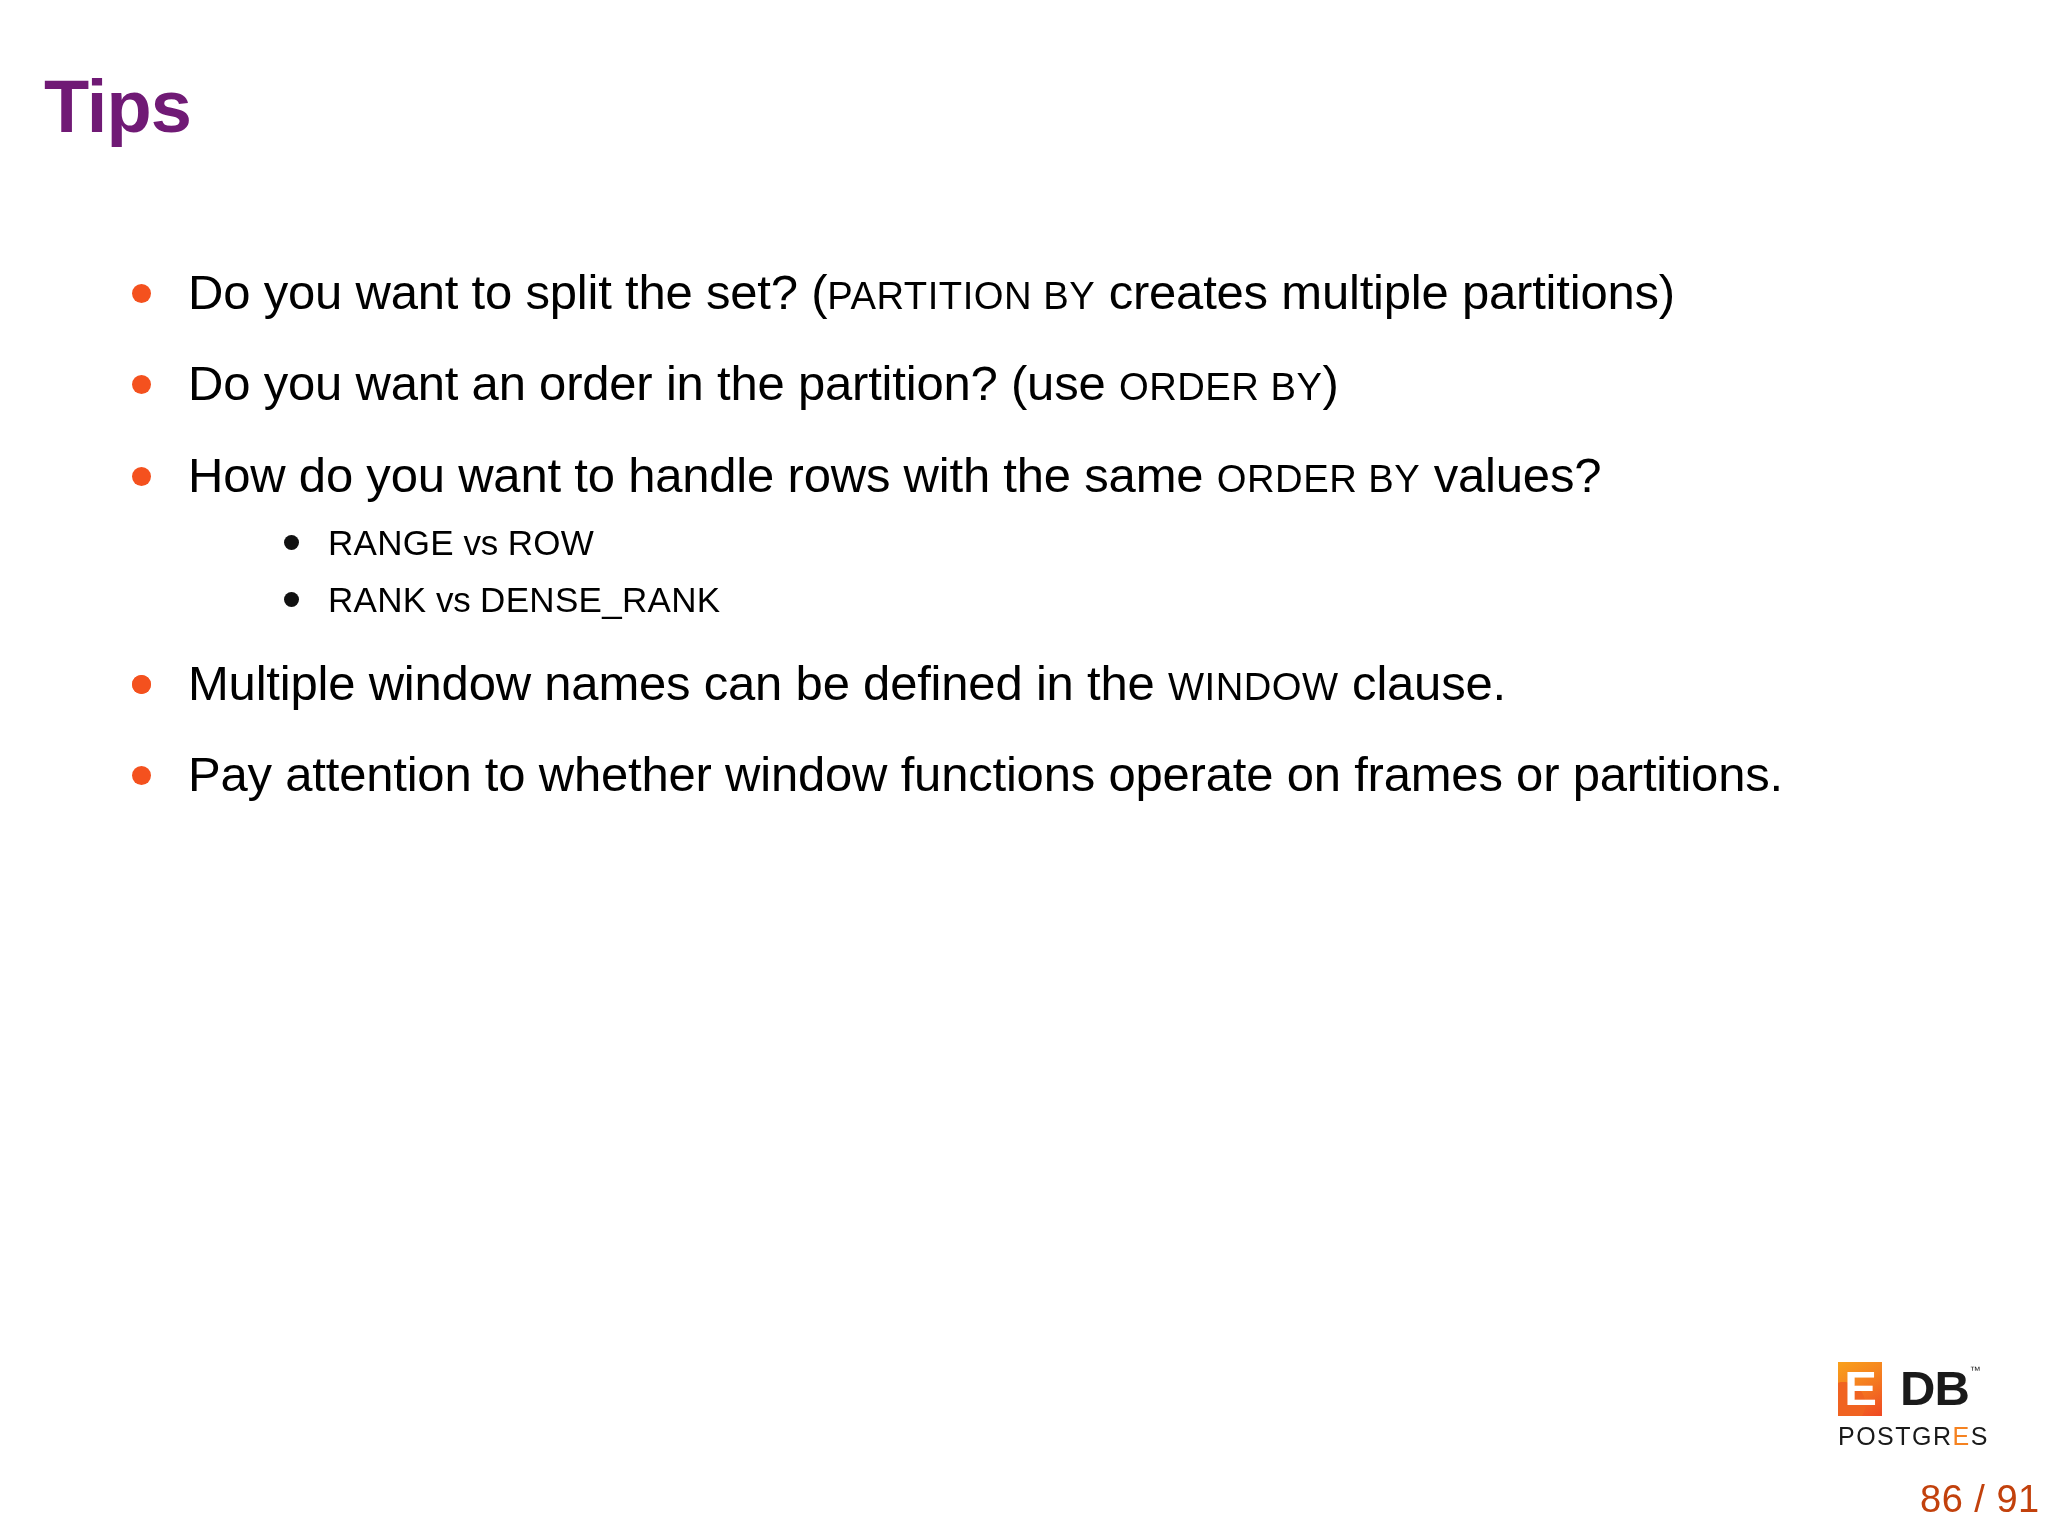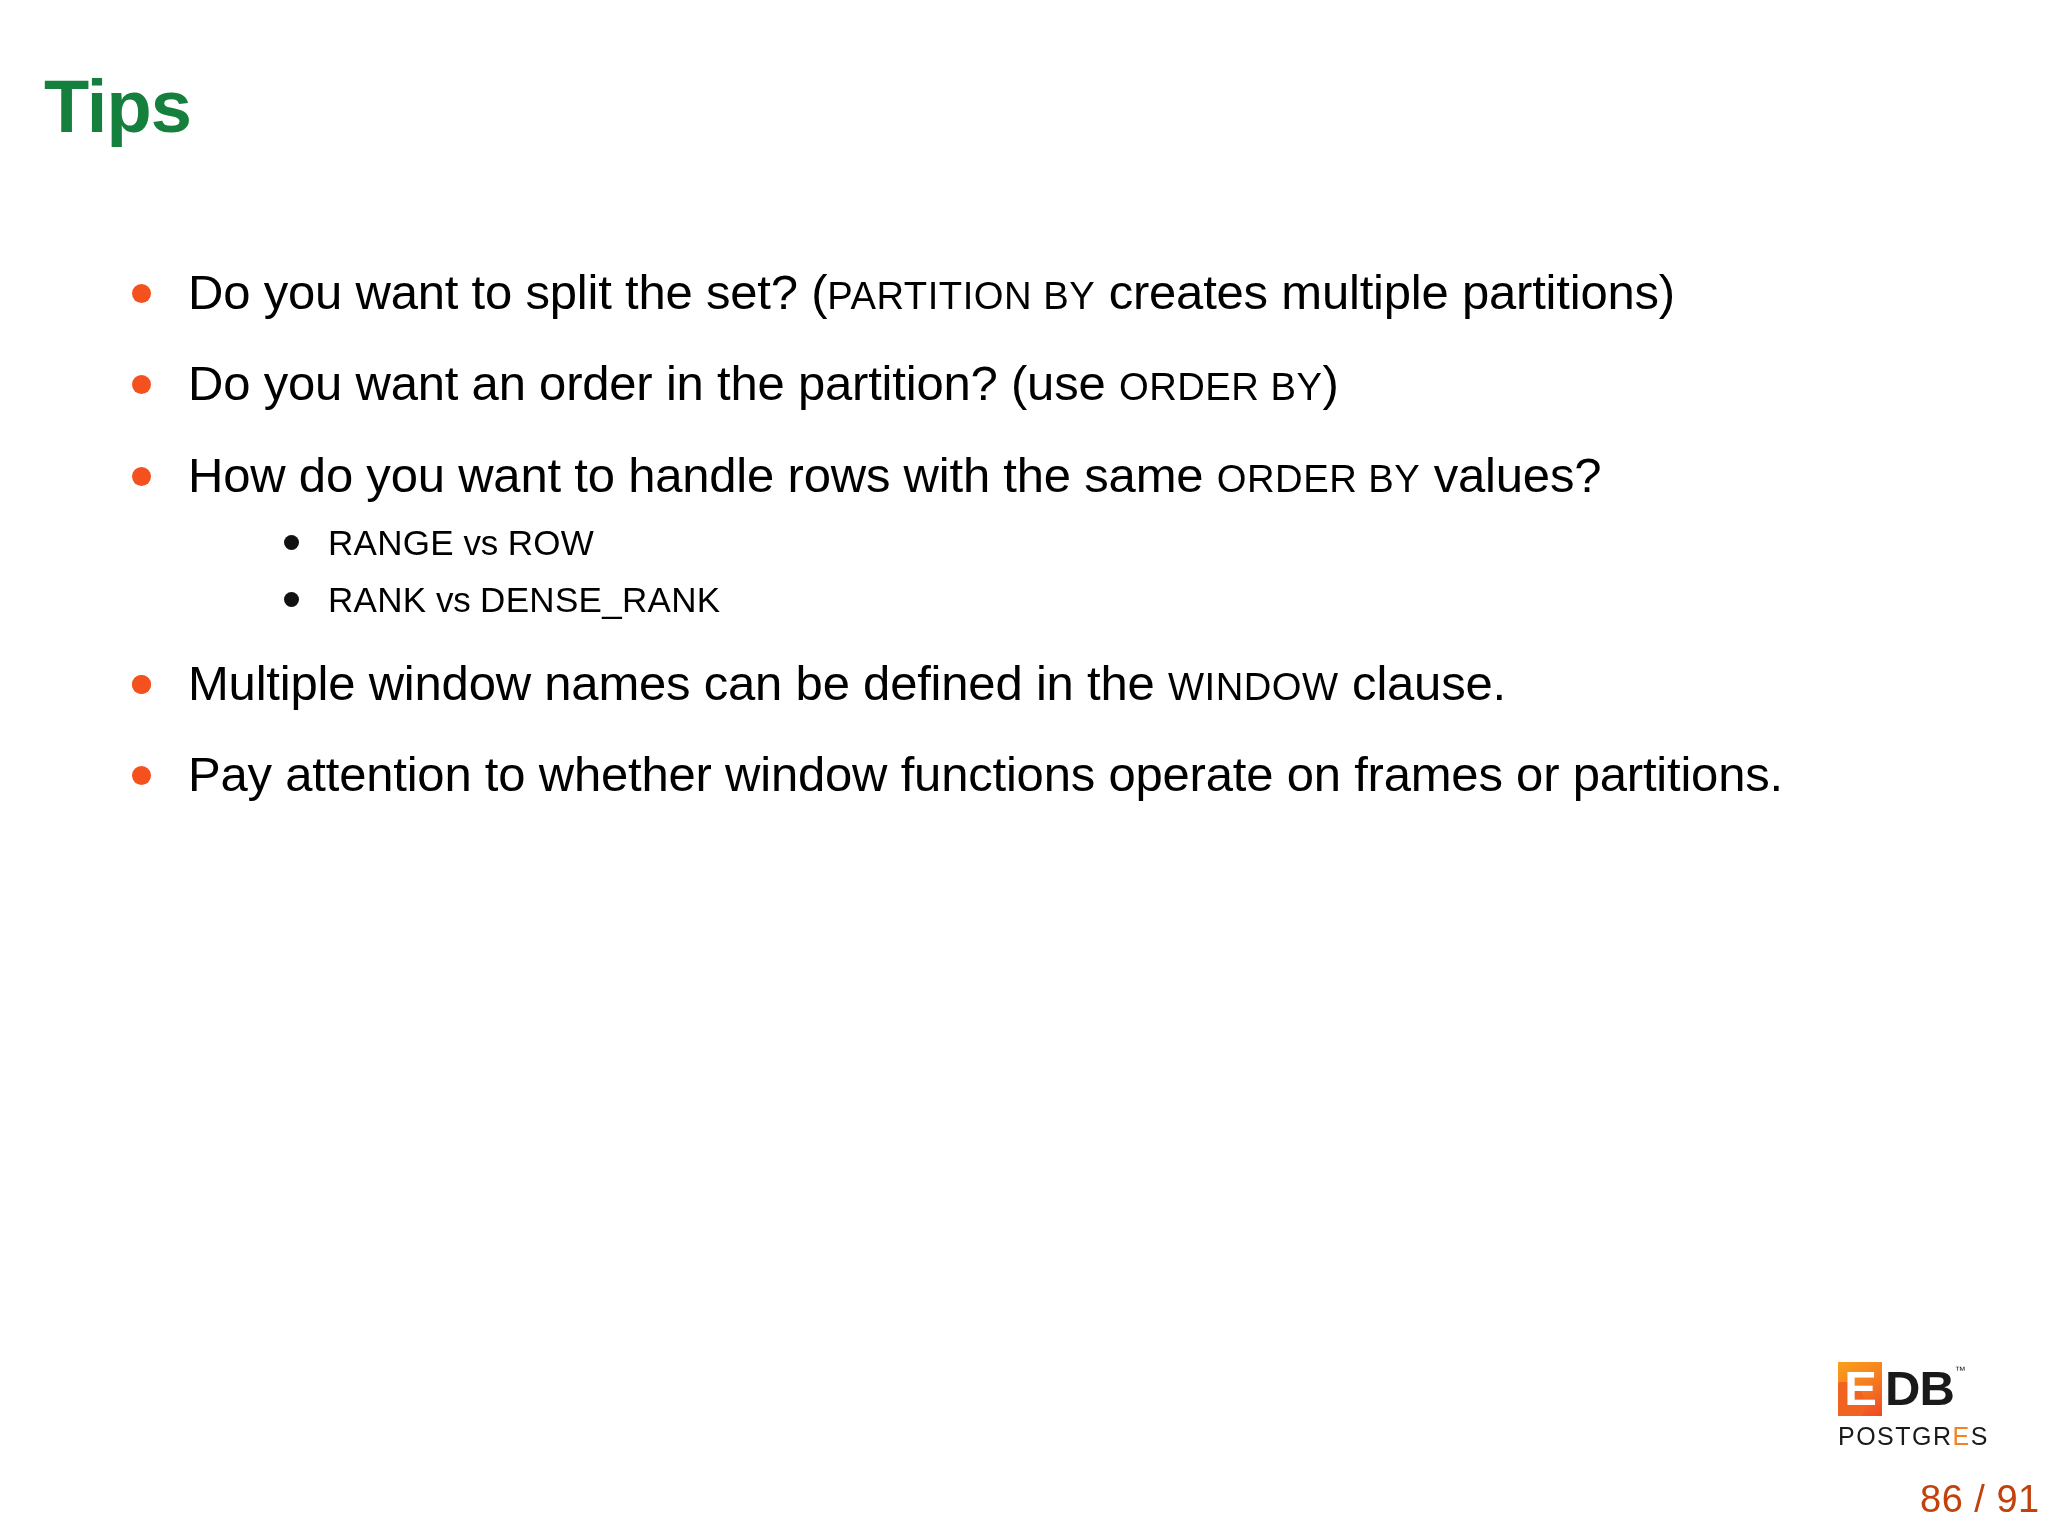--- a/index.html
+++ b/index.html
@@ -23,21 +23,21 @@
   }
 
   
   .slide-title {
     position: absolute;
     left: 44px;
     top: 18px;
     font-size: 74px;
     font-weight: bold;
     letter-spacing: -1px;
-    color: #15803d;
+    color: #701a75;
     line-height: 1.05;
   }
 
   
   .body-list {
     position: absolute;
     left: 110px;
     top: 262px;
     width: 1800px;
   }
@@ -124,21 +124,21 @@
     line-height: 52px;
     text-align: center;
     letter-spacing: -1px;
   }
   .logo-db {
     font-weight: bold;
     font-size: 49px;
     line-height: 52px;
     color: #1A1A1A;
     letter-spacing: -1px;
-    margin-left: 3px;
+    margin-left: 18px;
   }
   .logo-tm {
     font-size: 11px;
     color: #1A1A1A;
     margin-left: 1px;
     margin-top: 2px;
   }
   .logo-bottom {
     font-size: 25px;
     letter-spacing: 1.5px;

